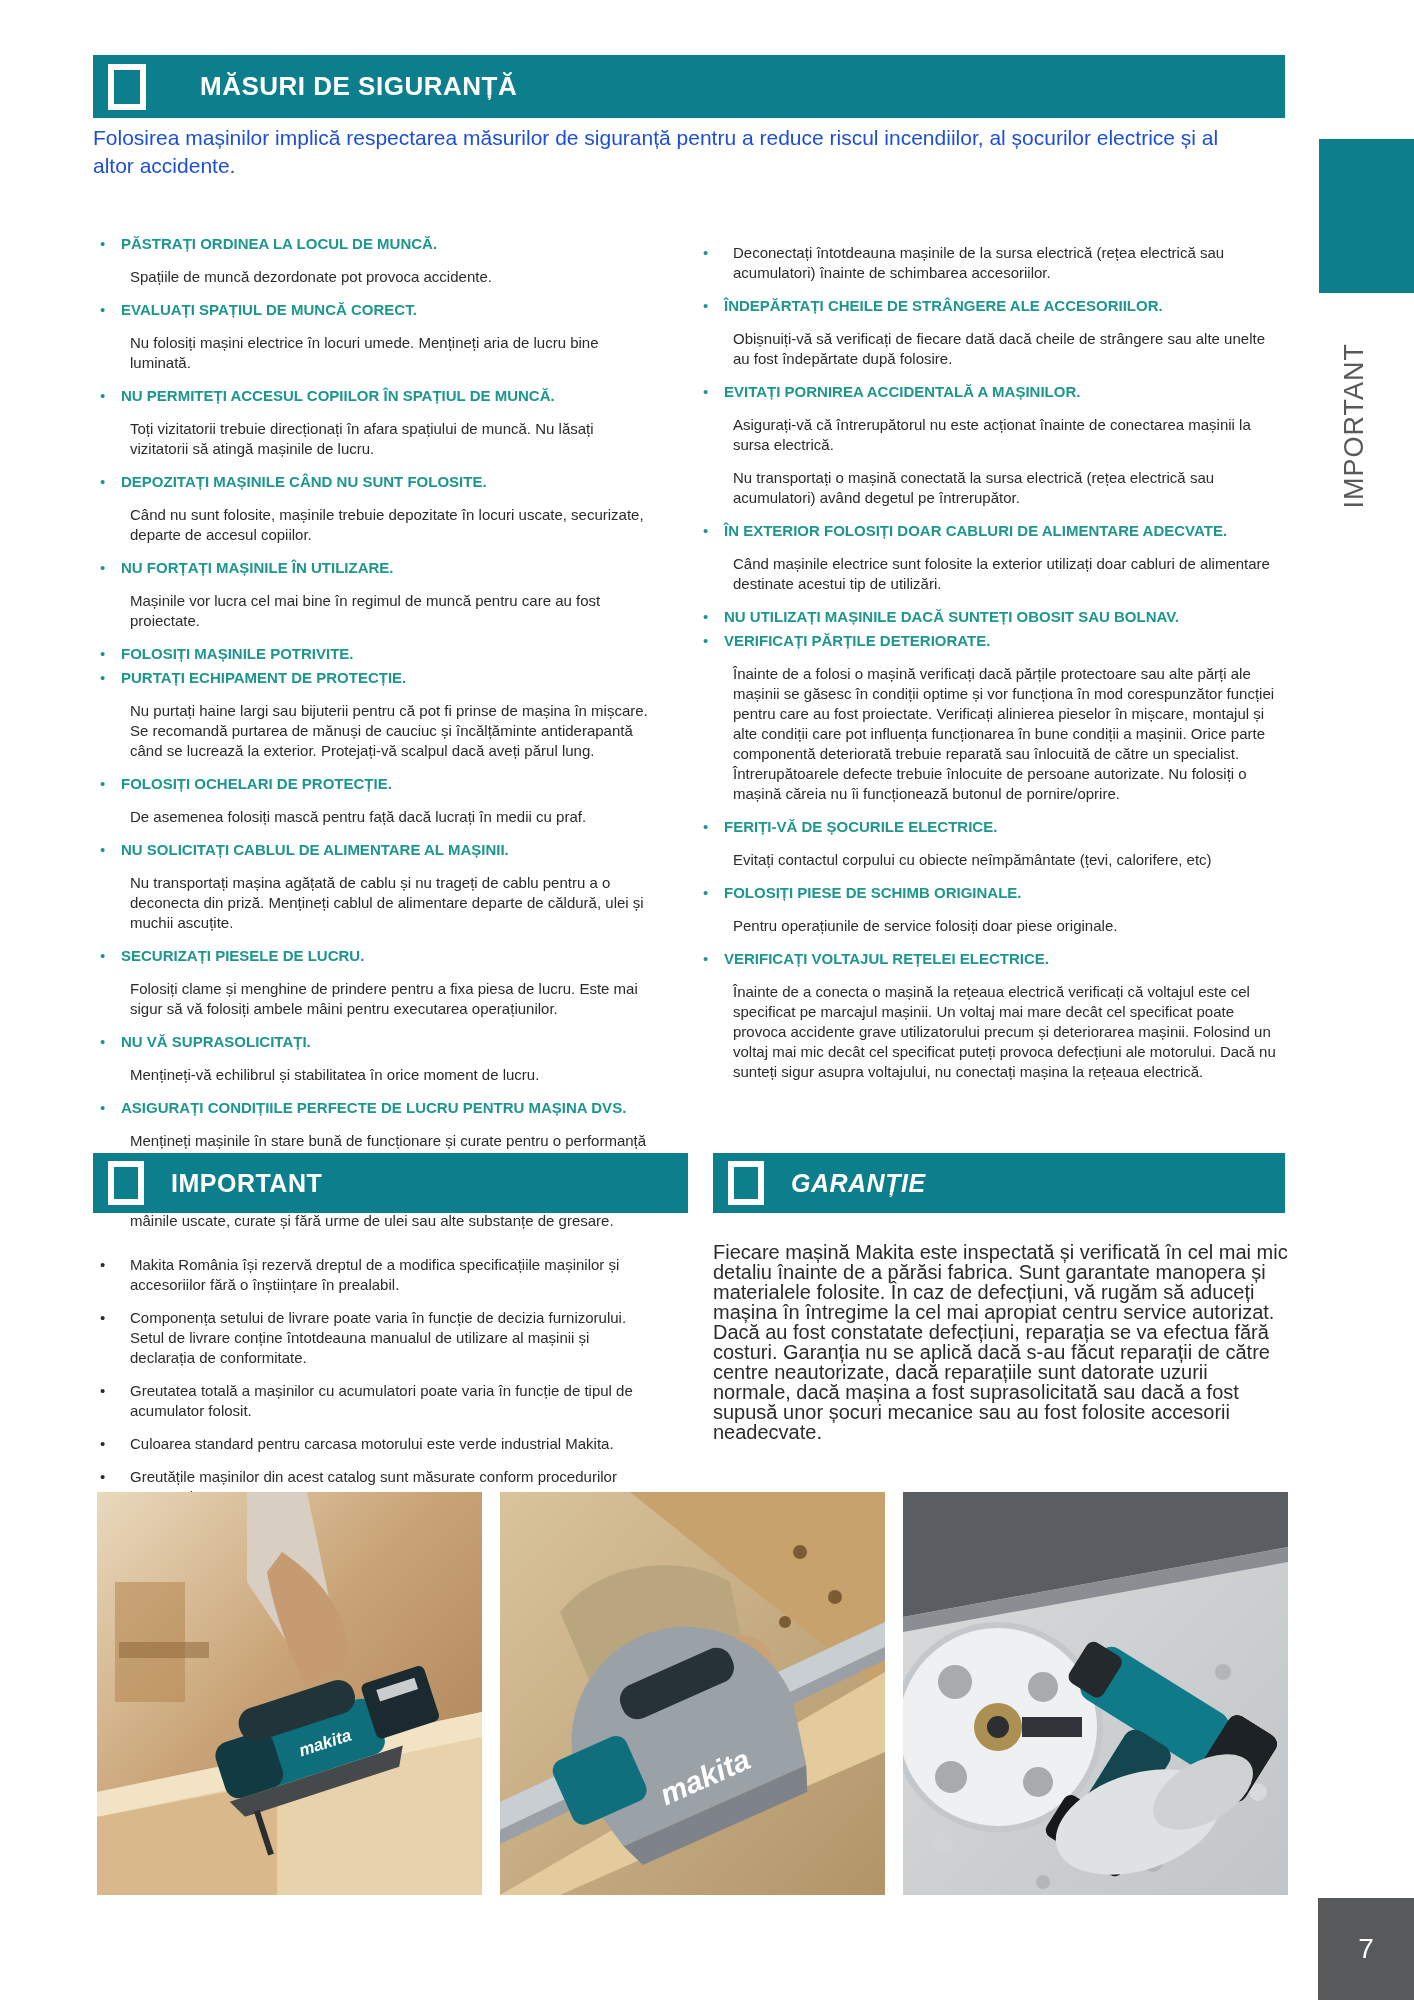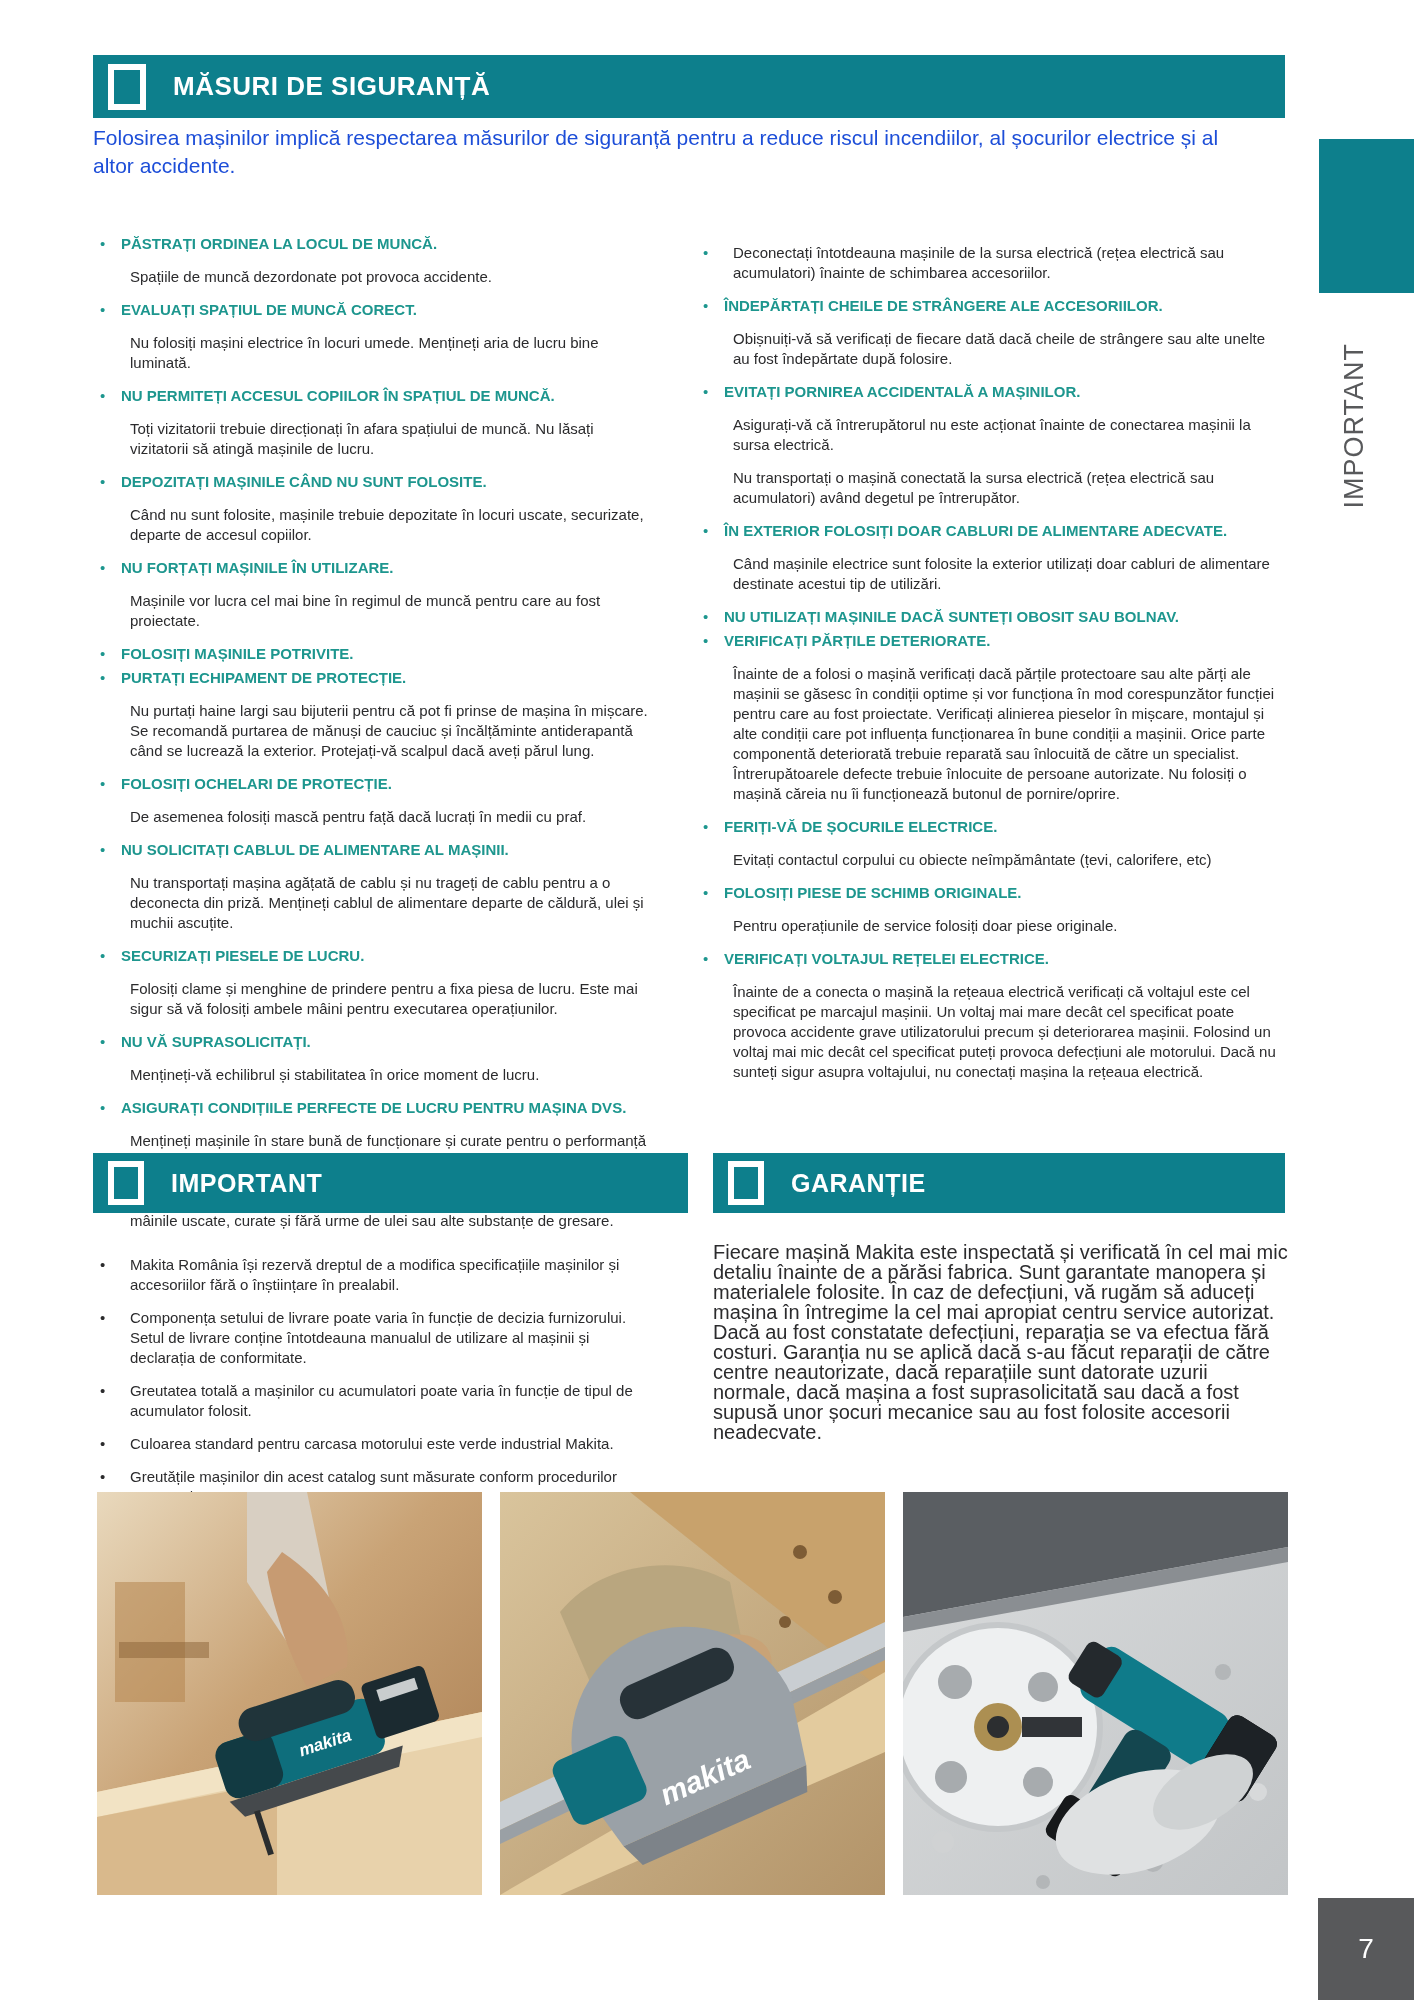--- a/index.html
+++ b/index.html
@@ -17,23 +17,23 @@
   .banner-icon{
     width:26px;height:34px;border:6px solid #fff;background:transparent;
     margin-left:15px;flex:0 0 auto;
   }
   .banner-title{
     margin-left:27px;font-weight:bold;font-size:26px;letter-spacing:.5px;
     white-space:nowrap;
   }
   .banner-sm .banner-icon{width:24px;height:32px;border-width:6px;}
   .banner-sm .banner-title{font-size:25px;}
-  #top-banner{left:93px;top:55px;width:1192px;height:63px;}
+  #top-banner{left:93px;top:55px;width:1192px;height:63px;gap:27px;}
   #important-banner{left:93px;top:1153px;width:595px;height:60px;}
-  #warranty-banner{left:713px;top:1153px;width:572px;height:60px;}
+  #warranty-banner{left:713px;top:1153px;width:572px;height:60px;font-style:italic;}
   
   #intro{
     position:absolute;left:93px;top:124px;width:1150px;
     color:#1d4ed8;font-size:21px;line-height:28px;
   }
   
   .col{position:absolute;font-size:15px;line-height:20px;}
   #safety-left{left:100px;top:230px;width:562px;}
   #safety-right{left:703px;top:230px;width:590px;}
   .s-item{position:relative;padding-left:17px;}

